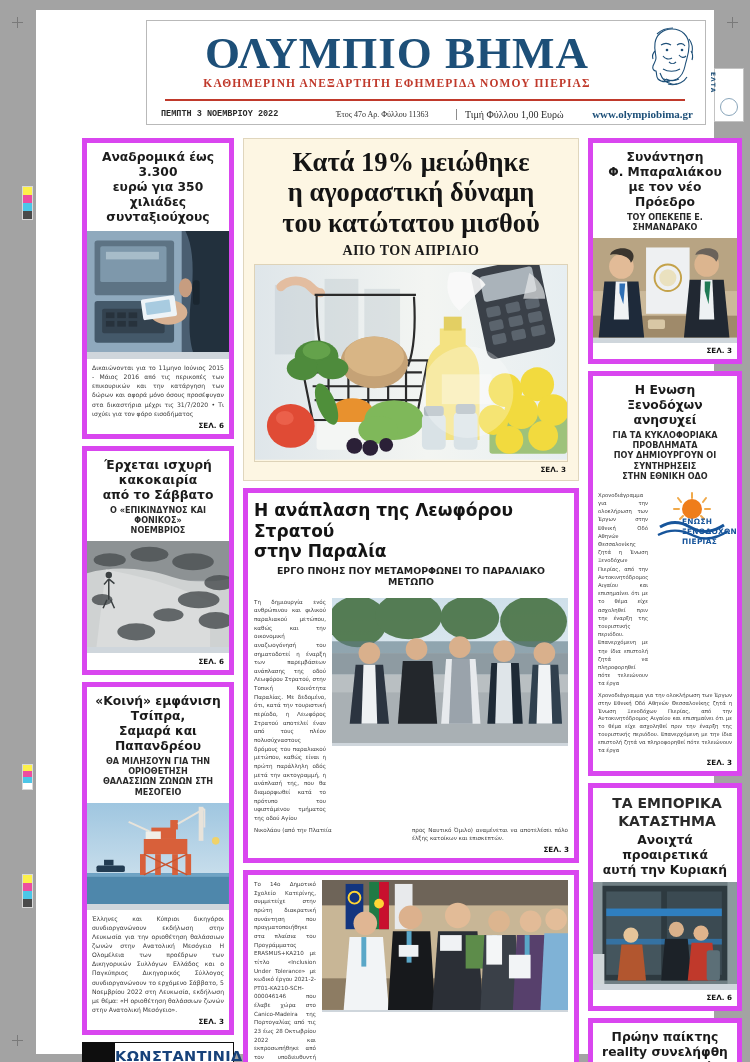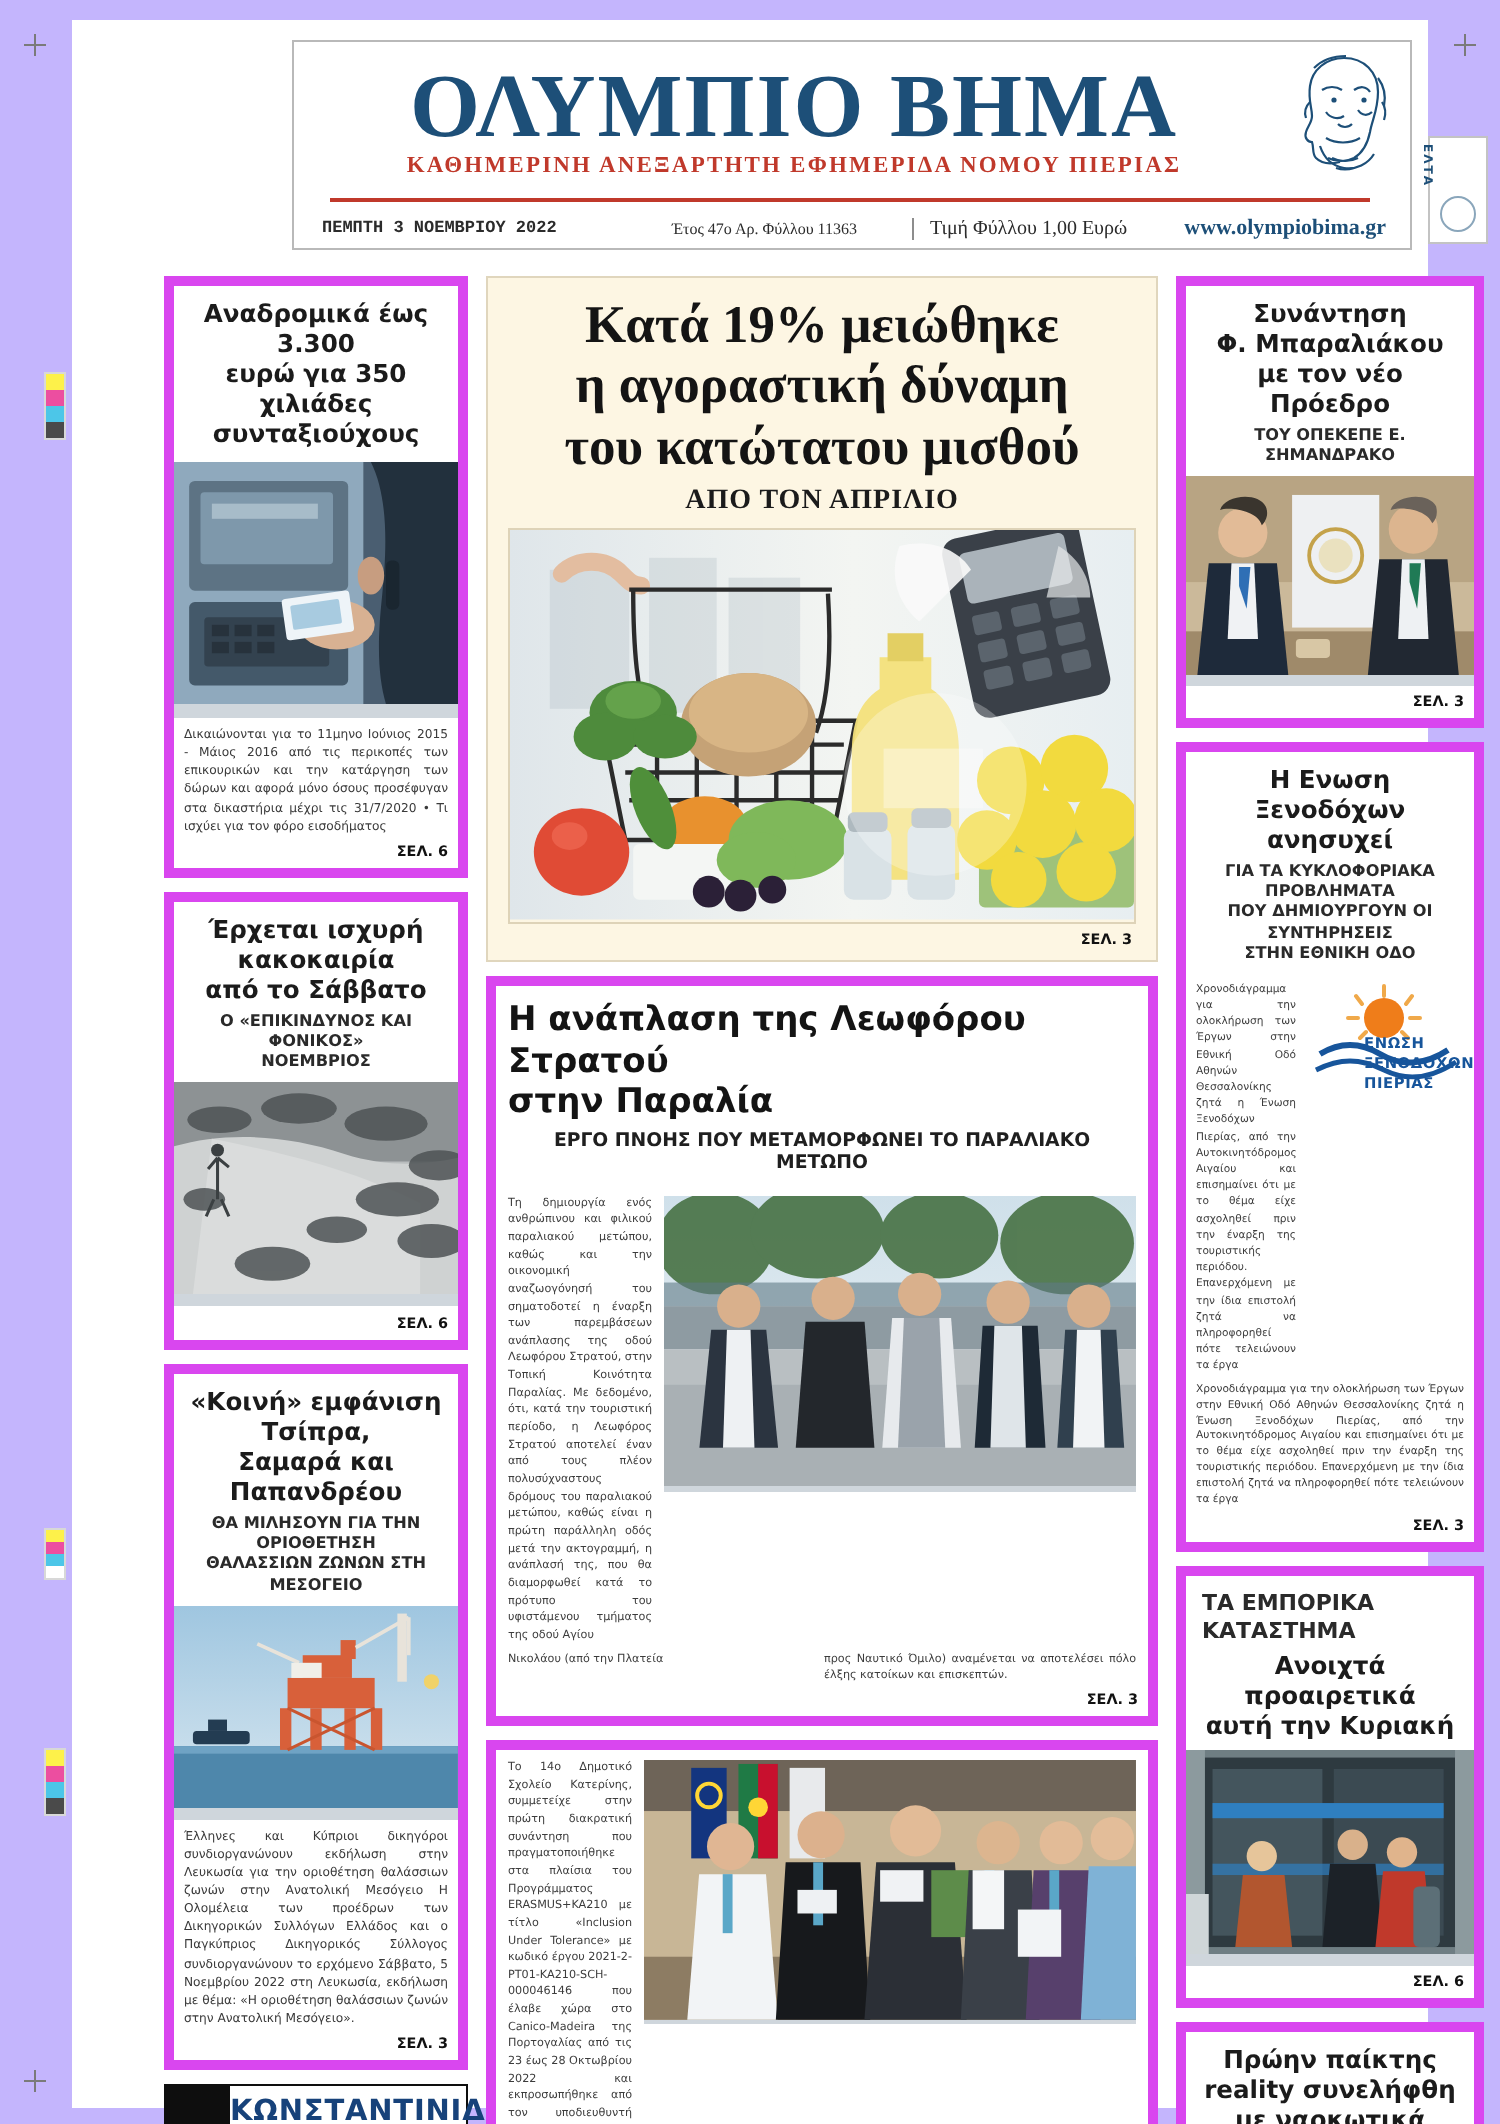--- a/index.html
+++ b/index.html
@@ -1,18 +1,18 @@
 <!DOCTYPE html>
 <html><head>
 <meta charset="utf-8">
 <style>
   html,body{margin:0;padding:0;background:#ffffff;}
   body{width:750px;height:1062px;position:relative;font-family:"DejaVu Sans","Liberation Sans",sans-serif;overflow:hidden;}
 
-  .page{position:absolute;left:0;top:0;width:750px;height:1062px;background:#c4b5fd;}
+  .page{position:absolute;left:0;top:0;width:750px;height:1062px;background:#a3a3a3;}
 
   
   .crop{position:absolute;background:#7a7a7a;}
   .crop.h{width:11px;height:1px;}
   .crop.v{width:1px;height:11px;}
 
   
   .calib{position:absolute;width:9px;border:1px solid #d8d8d8;background:#fff;}
   .calib i{display:block;height:8px;}
 
@@ -605,21 +605,21 @@
             <div class="hl-txt" style="white-space:pre-line">ΕΝΩΣΗ
 ΞΕΝΟΔΟΧΩΝ
 ΠΙΕΡΙΑΣ</div>
           </div>
         </div>
         <div class="cap" style="font-size:5.3px">Χρονοδιάγραμμα για την ολοκλήρωση των Έργων στην Εθνική Οδό Αθηνών Θεσσαλονίκης ζητά η Ένωση  Ξενοδόχων Πιερίας, από την Αυτοκινητόδρομος Αιγαίου και επισημαίνει ότι με το θέμα είχε ασχοληθεί πριν την έναρξη της τουριστικής περιόδου. Επανερχόμενη με την ίδια  επιστολή ζητά να πληροφορηθεί πότε τελειώνουν τα έργα</div>
         <div class="sel">ΣΕΛ. 3</div>
       </div>
 
       <div class="box">
-        <div class="kicker top" style="text-align:left;padding-left:8px;font-size:11px">ΤΑ ΕΜΠΟΡΙΚΑ ΚΑΤΑΣΤΗΜΑ</div>
+        <div class="kicker top" style="text-align:center;padding-left:8px;font-size:14px">ΤΑ ΕΜΠΟΡΙΚΑ ΚΑΤΑΣΤΗΜΑ</div>
         <div class="hl hl-r" style="white-space:pre-line;padding-top:3px">Ανοιχτά προαιρετικά
 αυτή την Κυριακή</div>
         <div class="photo" style="height:108px">
           <svg class="fig" viewBox="0 0 152 108" preserveAspectRatio="none">
             <rect width="152" height="108" fill="#6f7e83"></rect>
             <rect x="8" y="4" width="134" height="100" fill="#2e3a40"></rect>
             <rect x="14" y="10" width="58" height="88" fill="#44555d"></rect>
             <rect x="78" y="10" width="58" height="88" fill="#3b4a52"></rect>
             <rect x="14" y="28" width="122" height="8" fill="#2f7fc0"></rect>
             <rect x="14" y="60" width="122" height="6" fill="#2f7fc0" opacity=".7"></rect>

